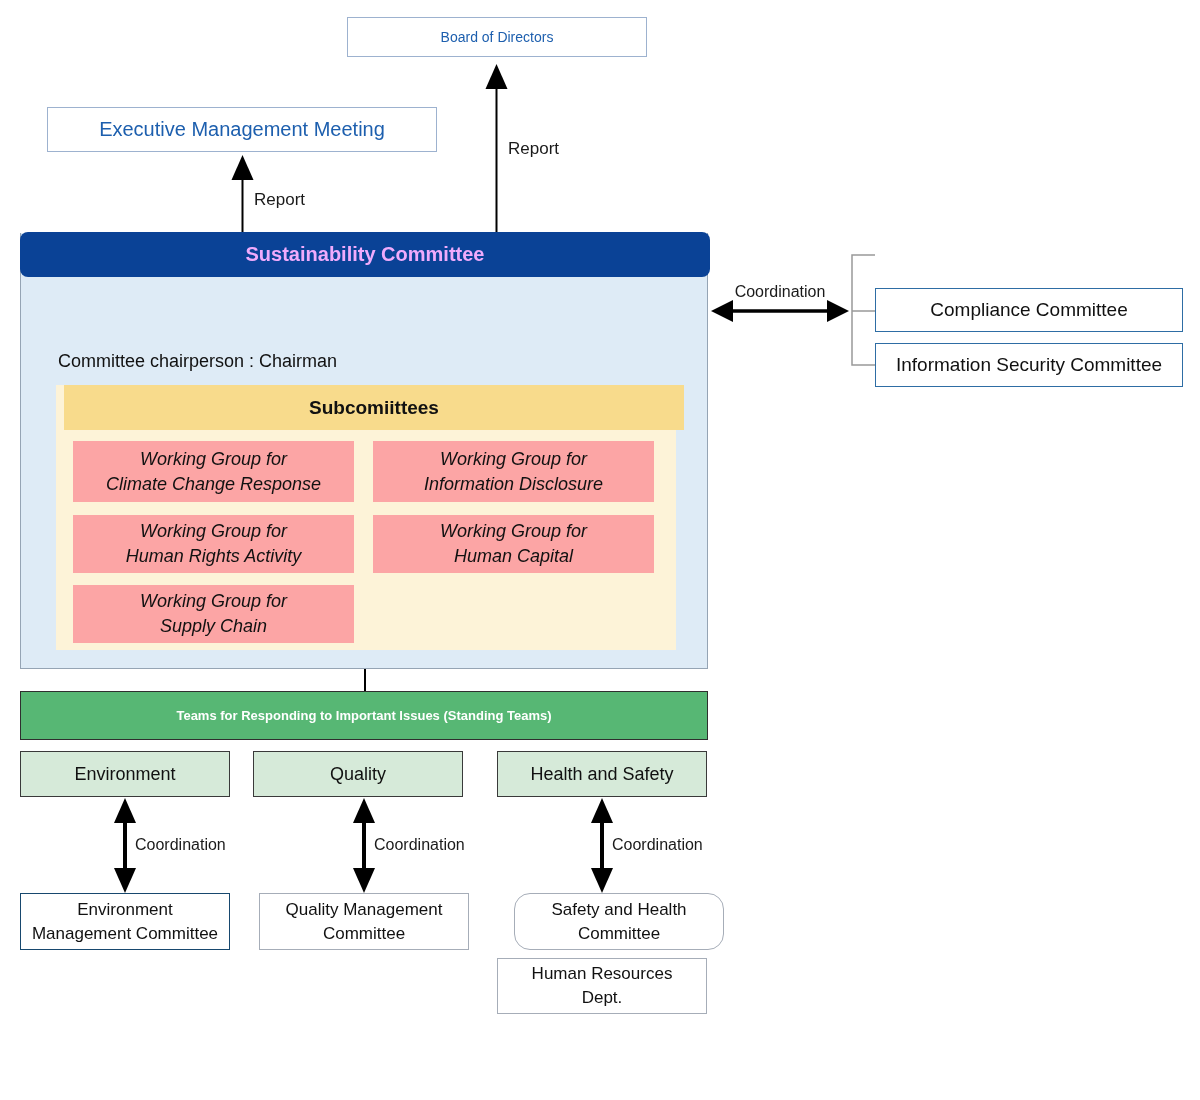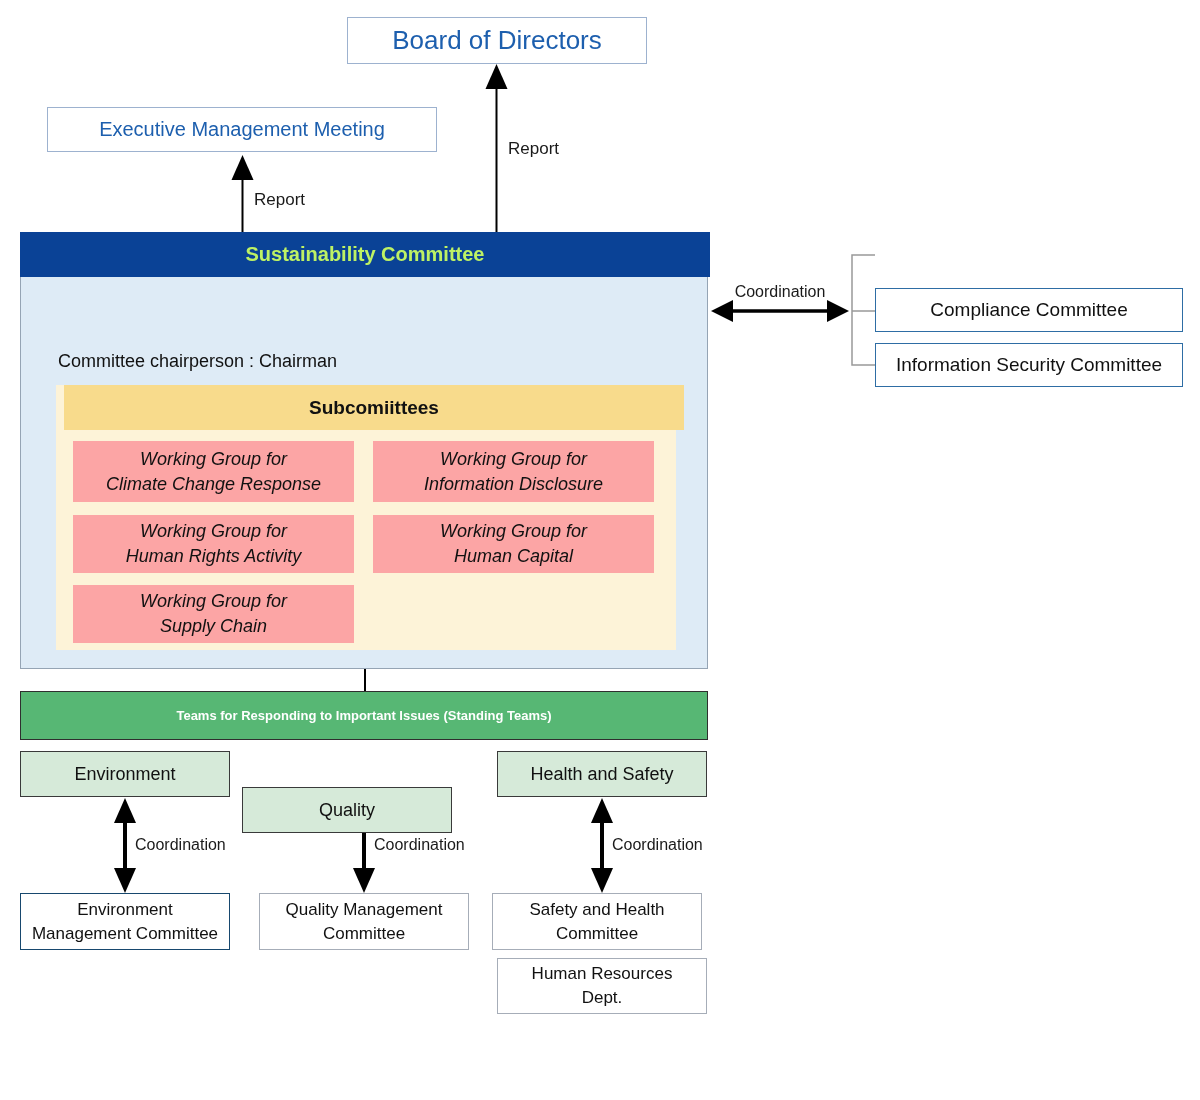--- a/index.html
+++ b/index.html
@@ -5,32 +5,32 @@
   html,body{margin:0;padding:0;background:#fff;}
   #canvas{
     position:relative;width:1200px;height:1100px;background:#ffffff;
     font-family:"Liberation Sans", sans-serif;color:#111;overflow:hidden;
   }
   .bx{
     position:absolute;box-sizing:border-box;display:flex;align-items:center;
     justify-content:center;text-align:center;white-space:pre-line;background:#fff;
   }
   
-  .board{left:347px;top:17px;width:300px;height:47px;border:1px solid var(--top-box-border,#9db2cf);
-    color:var(--text-blue,#1d5fae);font-size:26px;}
+  .board{left:347px;top:17px;width:300px;height:40px;border:1px solid var(--top-box-border,#9db2cf);
+    color:var(--text-blue,#1d5fae);font-size:14px;}
   .exec{left:47px;top:107px;width:390px;height:45px;border:1px solid var(--top-box-border,#9db2cf);
     color:var(--text-blue,#1d5fae);font-size:20px;}
   .lbl{position:absolute;font-size:17px;color:#1a1a1a;white-space:nowrap;}
   .report1{left:508px;top:139px;}
   .report2{left:254px;top:190px;}
   
   .sus{position:absolute;left:20px;top:233px;width:688px;height:436px;box-sizing:border-box;
     background:var(--light-blue,#deebf6);border:1px solid #95a4b4;border-top:none;}
   .sus-h{position:absolute;left:-1px;top:-1px;width:690px;height:45px;background:var(--header-blue,#0a4296);
-    color:#bef264;font-weight:bold;font-size:20px;display:flex;align-items:center;justify-content:center;}
+    color:#f0abfc;font-weight:bold;font-size:20px;display:flex;align-items:center;justify-content:center;border-radius:8px;}
   .sus-details{position:absolute;left:37px;top:58px;font-size:18px;line-height:28px;
     color:#111;white-space:pre-wrap;text-align:left;}
   
   .sub{position:absolute;left:35px;top:152px;width:620px;height:265px;background:var(--light-yellow,#fdf3d8);}
   .sub-h{position:absolute;left:0;top:0;width:620px;height:45px;background:var(--gold,#f8db8c);
     color:#111;font-size:19px;font-weight:600;display:flex;align-items:center;justify-content:center;margin-left:8px;}
   .wg{position:absolute;background:#fca5a5;font-size:18px;line-height:25px;display:flex;align-items:center;
     justify-content:center;text-align:center;white-space:pre-line;color:#111;font-style:italic;}
   .wg.c1{left:17px;width:281px;}
   .wg.c2{left:317px;width:281px;}
@@ -40,26 +40,26 @@
   
   .rc{left:875px;width:308px;height:44px;border:1px solid var(--right-box-border,#2e6da4);
     font-size:19px;color:#111;}
   .rc1{top:231px;} .rc2{top:288px;} .rc3{top:343px;}
   .coord-r{left:714px;top:283px;width:132px;text-align:center;font-size:16px;}
   
   .banner{left:20px;top:691px;width:688px;height:49px;background:var(--green,#57b774);
     border:1px solid #2f2f2f;color:#fff;font-weight:bold;font-size:13px;}
   .team{top:751px;width:210px;height:46px;background:var(--light-green,#d6ead9);
     border:1px solid #3a3a3a;font-size:18px;}
-  .team1{left:20px;} .team2{left:242px;margin-top:36px;} .team3{left:497px;}
+  .team1{left:20px;} .team2{left:253px;} .team3{left:497px;}
   .coord-b{top:836px;font-size:16px;}
   .cb1{left:135px;} .cb2{left:374px;} .cb3{left:612px;}
   .cmt{top:893px;width:210px;height:57px;font-size:17px;line-height:24px;border:1px solid var(--gray-border,#a6adb8);}
   .cmt1{left:20px;border:1px solid var(--dark-navy-border,#17486e);}
-  .cmt2{left:259px;} .cmt3{left:492px;}
+  .cmt2{left:259px;} .cmt3{left:514px;border-radius:16px;}
   .extra{left:497px;width:210px;font-size:17px;line-height:24px;border:1px solid var(--gray-border,#a6adb8);}
   .extra1{top:958px;height:56px;}
   .extra2{top:1025px;height:57px;}
   svg.wires{position:absolute;left:0;top:0;pointer-events:none;}
 </style>
 </head>
 <body>
 
 <div id="canvas">
 

